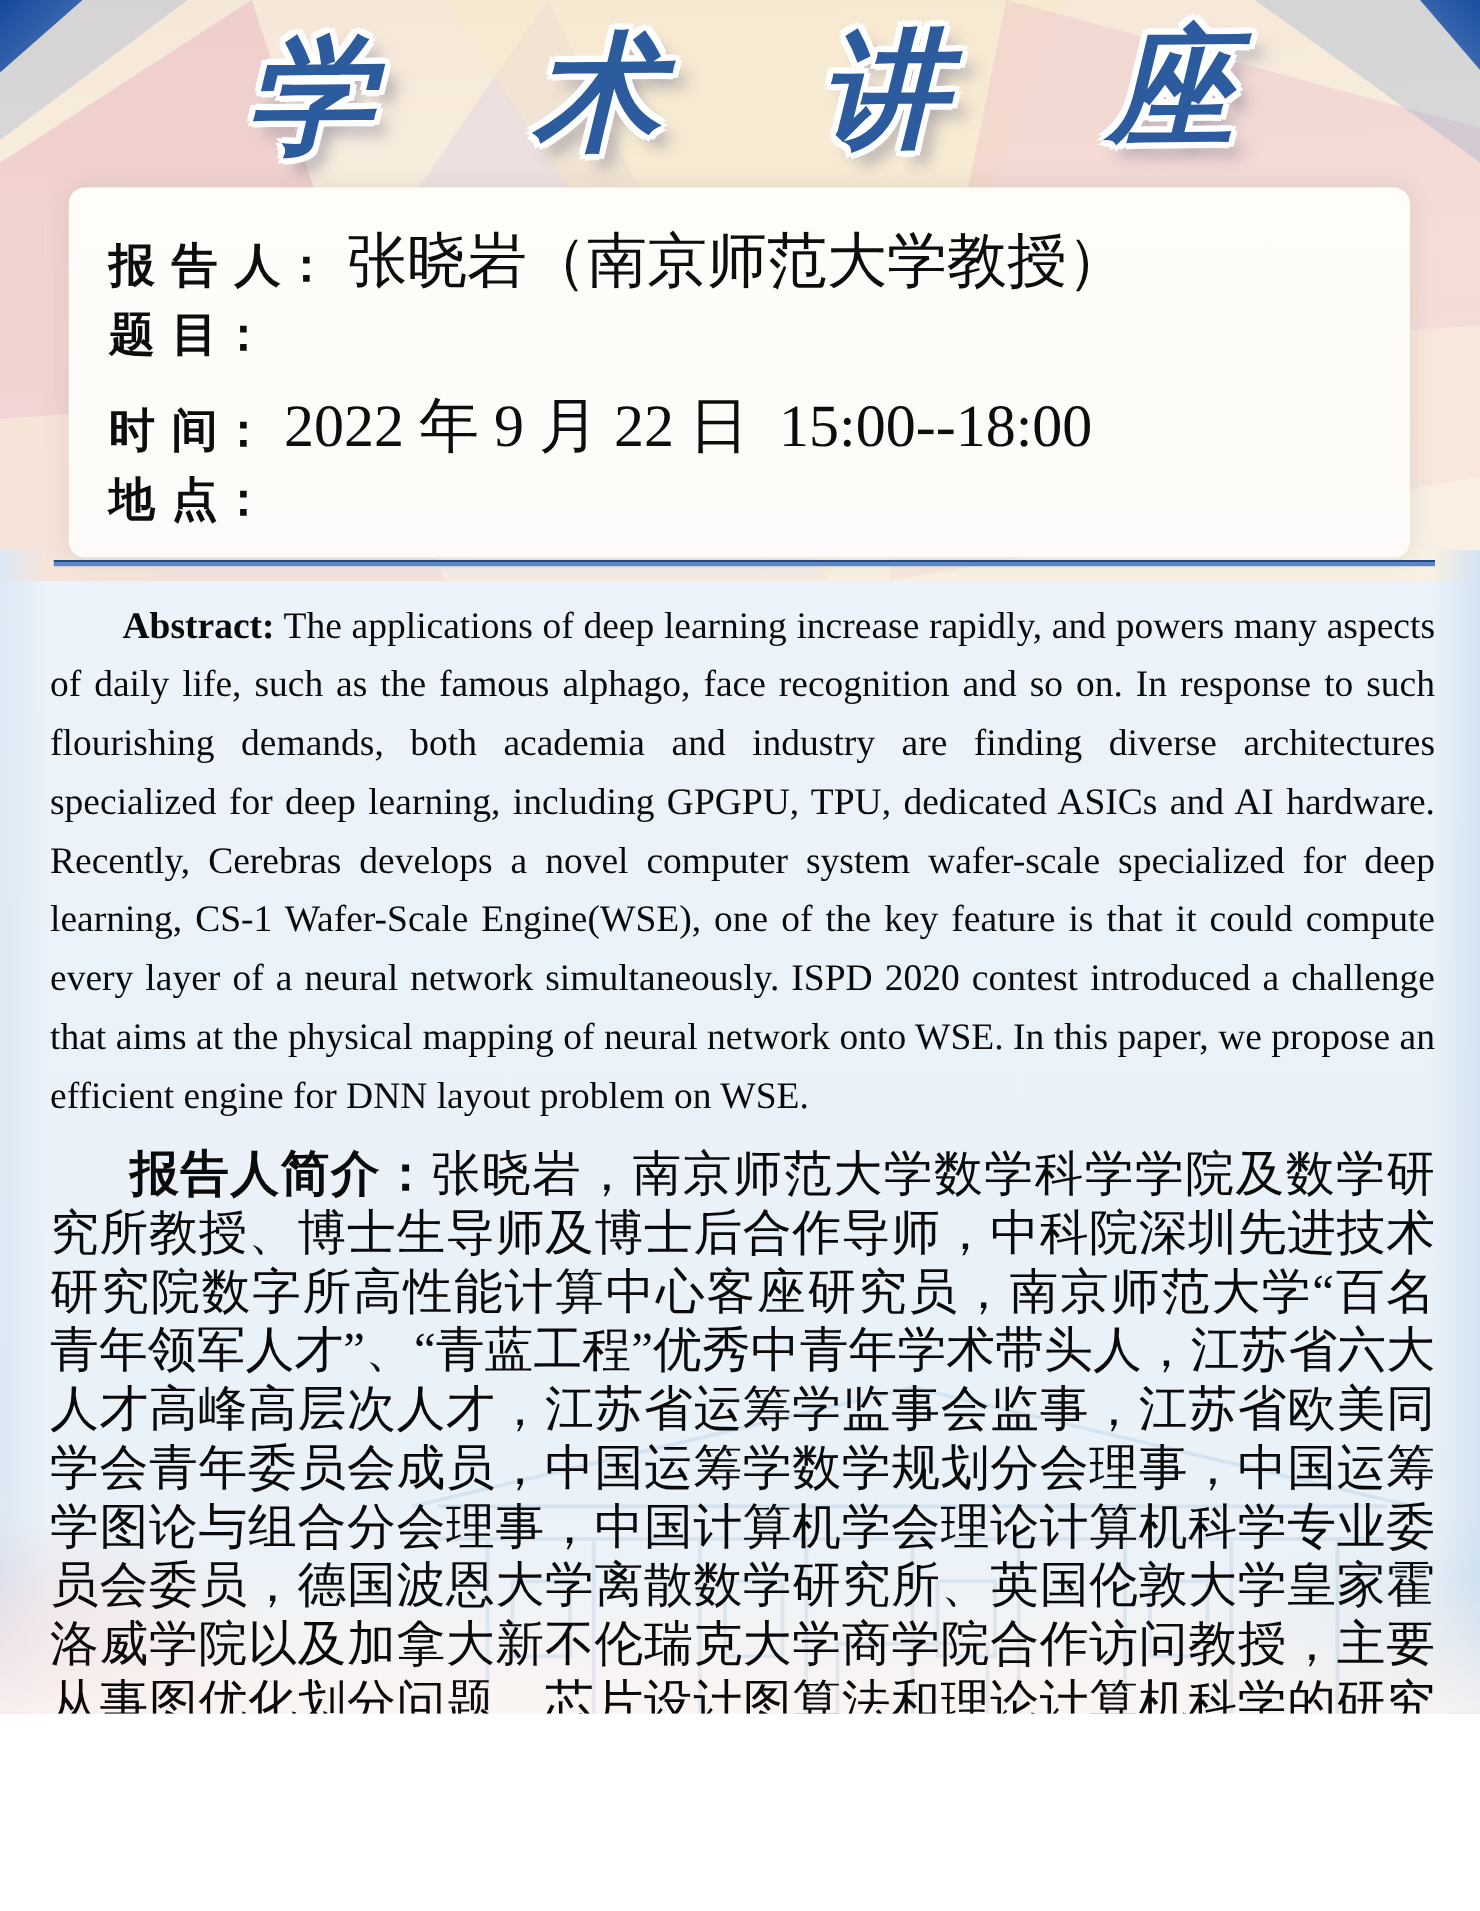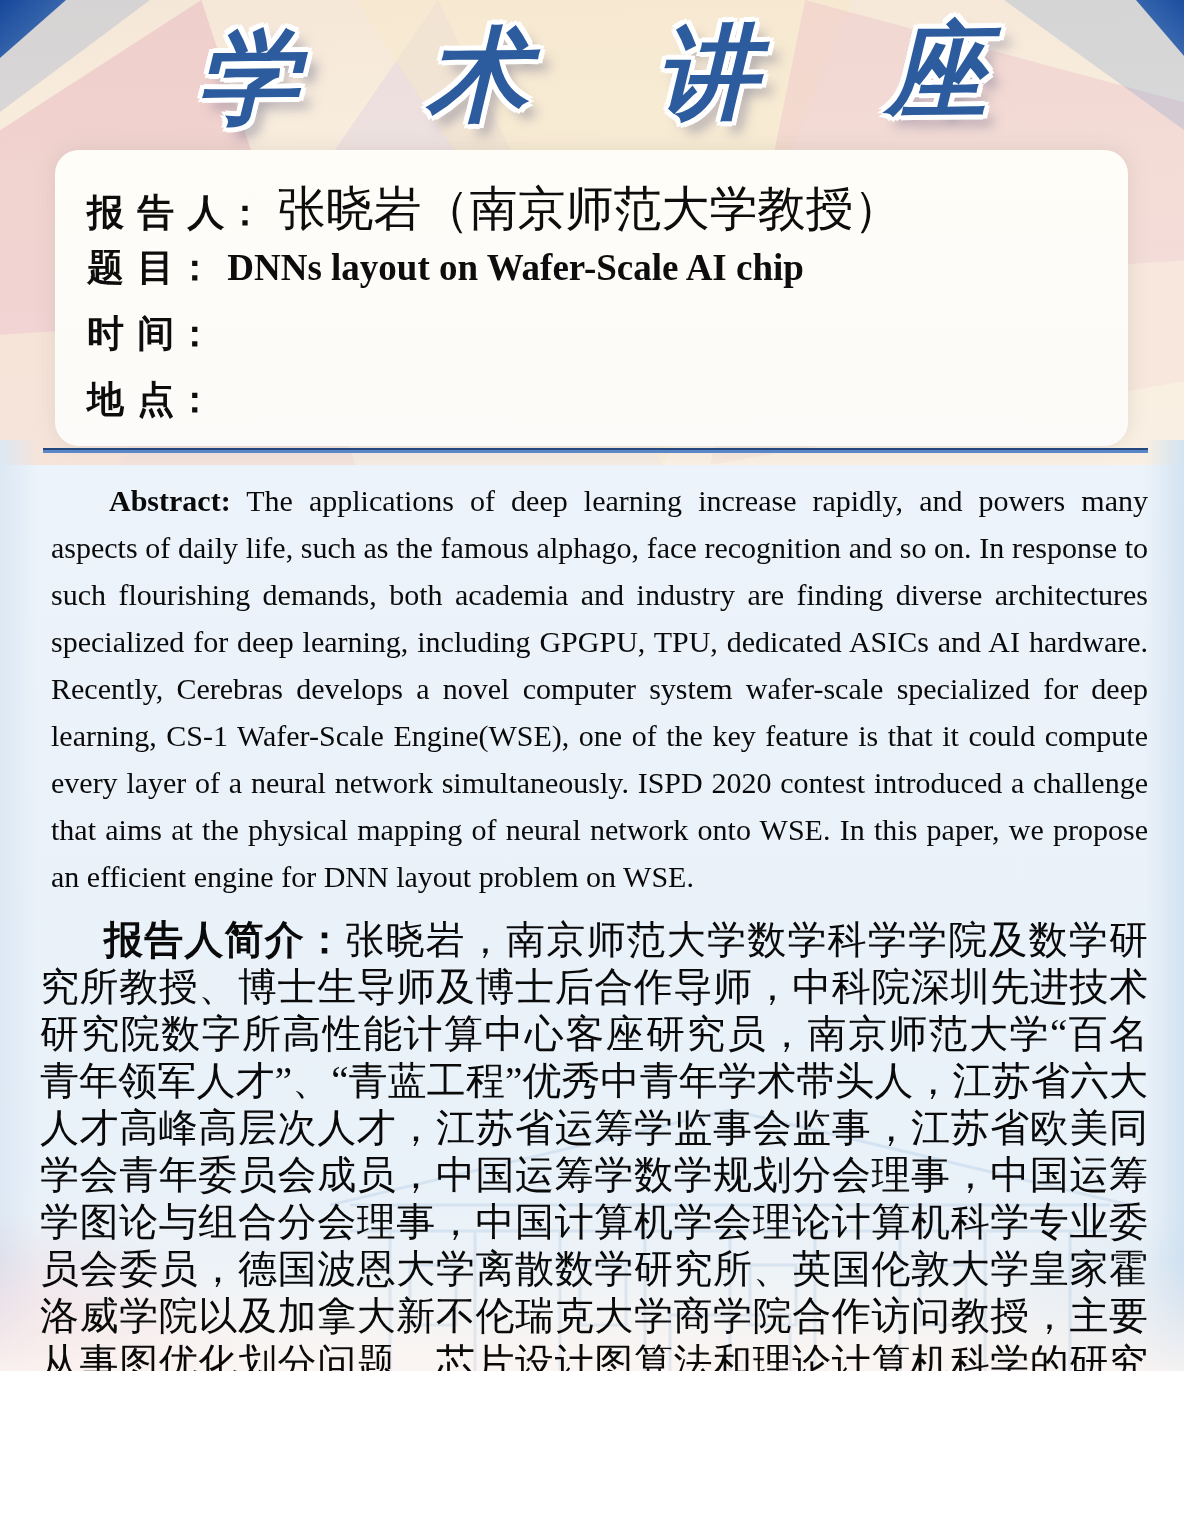--- a/index.html
+++ b/index.html
@@ -58,42 +58,42 @@
       -4px -4px 0 #ffffff, 4px -4px 0 #ffffff, -4px 4px 0 #ffffff, 4px 4px 0 #ffffff,
       -5px 0 0 #ffffff, 5px 0 0 #ffffff, 0 -5px 0 #ffffff, 0 5px 0 #ffffff,
       9px 11px 12px rgba(105,105,135,0.5);
     transform:rotate(-0.6deg);
   }
 
   
   .info-card {
     position:absolute; left:55px; top:150px; width:1073px; height:296px; z-index:3;
     background:linear-gradient(180deg,#fffdf8 0%, #fcfbf9 100%);
-    border-radius:24px;
+    border-radius:13px;
     box-shadow:0 0 20px rgba(175,165,150,0.28);
     padding:27px 0 0 32px; box-sizing:border-box;
   }
   .info-row { display:flex; align-items:baseline; height:66px; }
   .info-label {
     font-family:"Liberation Serif", serif; font-weight:bold;
     font-size:37px; color:#0d0d0d; white-space:pre; letter-spacing:2px;
   }
   .info-value { font-family:"Liberation Serif", serif; font-size:48px; color:#0d0d0d; margin-left:12px; white-space:pre; }
   .info-value.strong { font-weight:bold; font-size:37px; }
 
   
   .divider {
     position:absolute; left:43px; right:36px; top:448px; height:5px; z-index:3;
     background:linear-gradient(180deg,#24477e 0%, #24477e 38%, #5b87c7 39%, #5b87c7 100%);
   }
 
   
   .content { position:absolute; left:40px; right:36px; top:465px; z-index:2; color:#0a0a0a; }
   .abstract {
-    margin:12px 0 0 11px;
+    margin:12px 0 0 0;
     font-family:"Liberation Serif", serif;
     font-size:30px; line-height:47px;
     text-align:justify; text-indent:58px;
   }
   .abstract .lead { font-weight:bold; }
   .bio {
     margin:16px 0 0 0;
     font-family:"Liberation Serif", serif;
     font-size:39px; line-height:47px;
     text-align:justify; text-indent:64px;
@@ -151,24 +151,24 @@
 
   <div class="title">学 术 讲 座</div>
 
   <div class="info-card">
     <div class="info-row">
       <span class="info-label">报 告 人：</span>
       <span class="info-value">张晓岩（南京师范大学教授）</span>
     </div>
     <div class="info-row">
       <span class="info-label">题 目：</span>
-      <span class="info-value strong">DNNs layout on Wafer-Scale AI chip</span>
     </div>
     <div class="info-row">
       <span class="info-label">时 间：</span>
+      <span class="info-value">2022 年 9 月 22 日  15:00--18:00</span>
     </div>
     <div class="info-row">
       <span class="info-label">地 点：</span>
     </div>
   </div>
 
   <div class="divider"></div>
 
   <div class="content">
     <p class="abstract"><span class="lead">Abstract:</span><span> The applications of deep learning increase rapidly, and powers many aspects of daily life, such as the famous alphago, face recognition and so on. In response to such flourishing demands, both academia and industry are finding diverse architectures specialized for deep learning, including GPGPU, TPU, dedicated ASICs and AI hardware. Recently, Cerebras develops a novel computer system wafer-scale specialized for deep learning, CS-1 Wafer-Scale Engine(WSE), one of the key feature is that it could compute every layer of a neural network simultaneously. ISPD 2020 contest introduced a challenge that aims at the physical mapping of neural network onto WSE. In this paper, we propose an efficient engine for DNN layout problem on WSE.</span></p>

